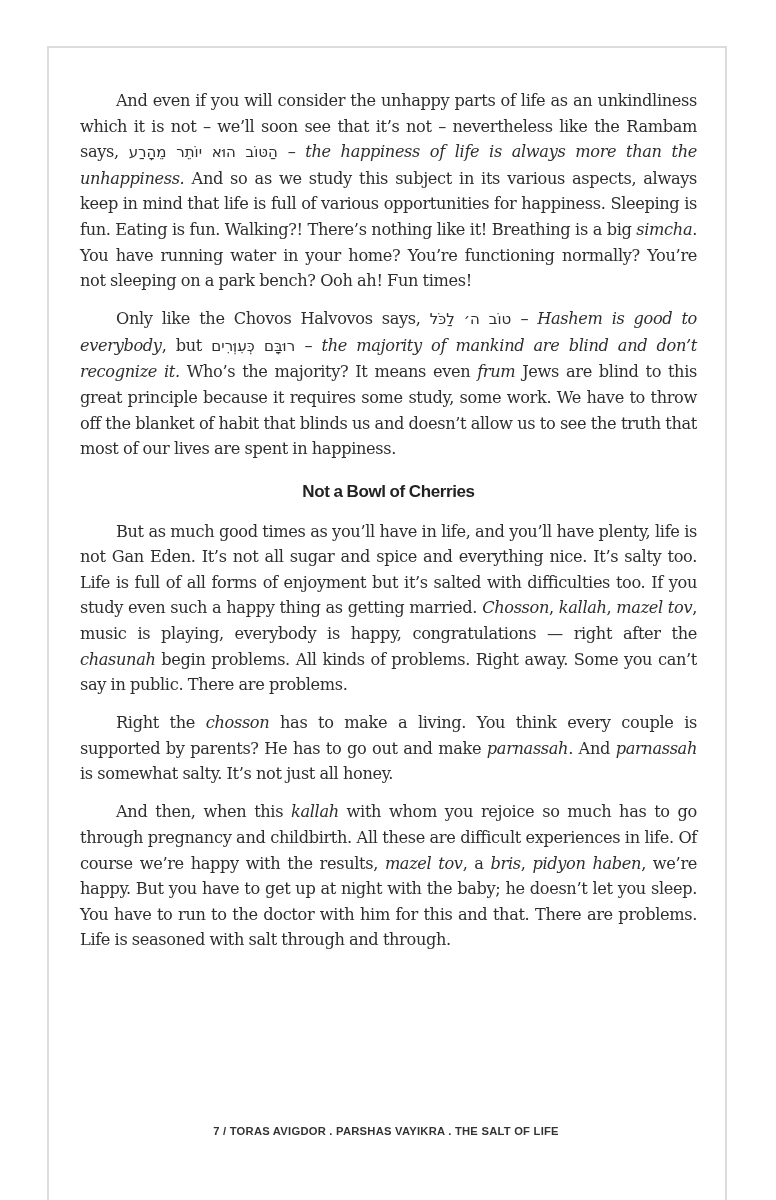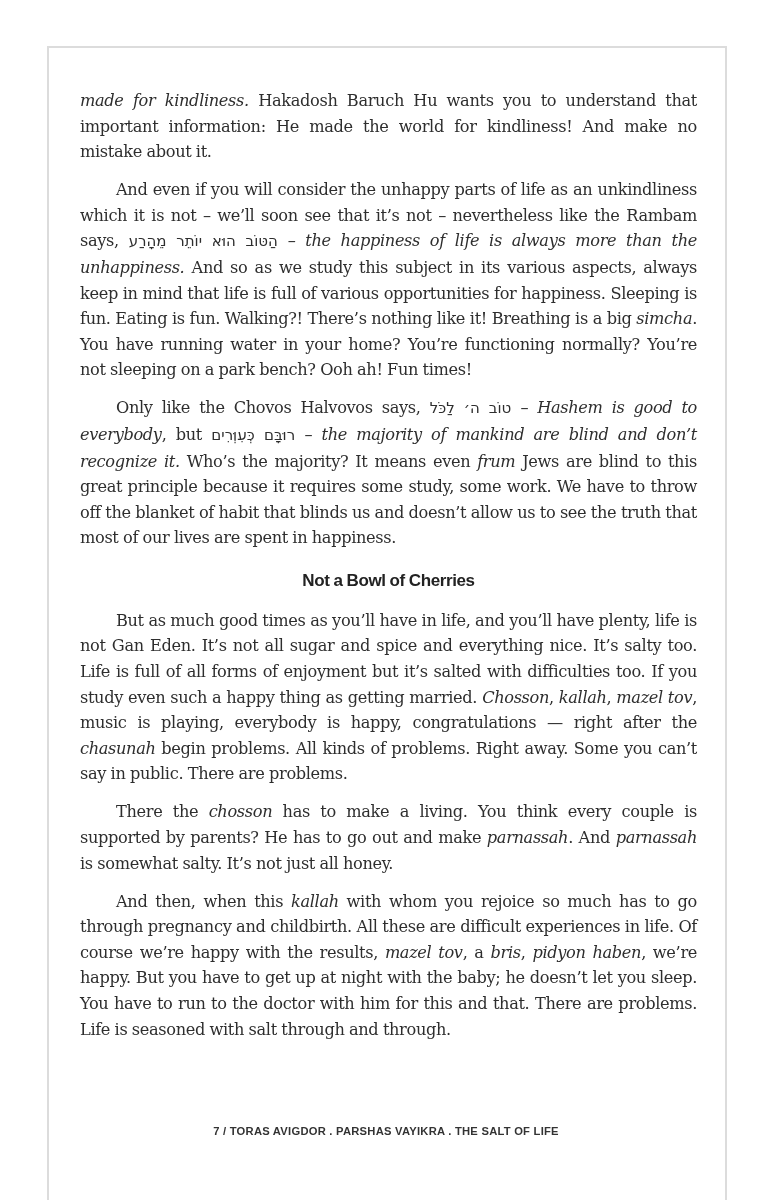--- a/index.html
+++ b/index.html
@@ -80,25 +80,24 @@
       color: #333;
     }
   </style>
 </head>
 <body>
 
 <div class="page-frame"></div>
 
 <div class="text-column">
   <div id="paras-before">
-      <p class="para"><em>made for kindliness.</em><span> Hakadosh Baruch Hu wants you to understand that important information: He made the world for kindliness! And make no mistake about it.</span></p>
       <p class="para indent"><span>And even if you will consider the unhappy parts of life as an unkindliness which it is not – we’ll soon see that it’s not – nevertheless like the Rambam says, </span><span class="he" dir="rtl">הַטּוֹב הוּא יוֹתֵר מֵהָרַע</span><span> – </span><em>the happiness of life is always more than the unhappiness.</em><span> And so as we study this subject in its various aspects, always keep in mind that life is full of various opportunities for happiness. Sleeping is fun. Eating is fun. Walking?! There’s nothing like it! Breathing is a big </span><em>simcha</em><span>. You have running water in your home? You’re functioning normally? You’re not sleeping on a park bench? Ooh ah! Fun times!</span></p>
       <p class="para indent"><span>Only like the Chovos Halvovos says, </span><span class="he" dir="rtl">טוֹב ה׳ לַכֹּל</span><span> – </span><em>Hashem is good to everybody</em><span>, but </span><span class="he" dir="rtl">רוּבָּם כְּעִוְּרִים</span><span> – </span><em>the majority of mankind are blind and don’t recognize it.</em><span> Who’s the majority? It means even </span><em>frum</em><span> Jews are blind to this great principle because it requires some study, some work. We have to throw off the blanket of habit that blinds us and doesn’t allow us to see the truth that most of our lives are spent in happiness.</span></p>
     </div>
   <div class="section-heading">Not a Bowl of Cherries</div>
   <div id="paras-after">
       <p class="para indent"><span>But as much good times as you’ll have in life, and you’ll have plenty, life is not Gan Eden. It’s not all sugar and spice and everything nice. It’s salty too. Life is full of all forms of enjoyment but it’s salted with difficulties too. If you study even such a happy thing as getting married. </span><em>Chosson</em><span>, </span><em>kallah</em><span>, </span><em>mazel tov</em><span>, music is playing, everybody is happy, congratulations — right after the </span><em>chasunah</em><span> begin problems. All kinds of problems. Right away. Some you can’t say in public. There are problems.</span></p>
-      <p class="para indent"><span>There the </span><em>chosson</em><span> has to make a living. You think every couple is supported by parents? He has to go out and make </span><em>parnassah</em><span>. And </span><em>parnassah</em><span> is somewhat salty. It’s not just all honey.</span></p>
+      <p class="para indent"><span>Right the </span><em>chosson</em><span> has to make a living. You think every couple is supported by parents? He has to go out and make </span><em>parnassah</em><span>. And </span><em>parnassah</em><span> is somewhat salty. It’s not just all honey.</span></p>
       <p class="para indent"><span>And then, when this </span><em>kallah</em><span> with whom you rejoice so much has to go through pregnancy and childbirth. All these are difficult experiences in life. Of course we’re happy with the results, </span><em>mazel tov</em><span>, a </span><em>bris</em><span>, </span><em>pidyon haben</em><span>, we’re happy. But you have to get up at night with the baby; he doesn’t let you sleep. You have to run to the doctor with him for this and that. There are problems. Life is seasoned with salt through and through.</span></p>
     </div>
 </div>
 
 <div class="footer">7 / TORAS AVIGDOR . PARSHAS VAYIKRA . THE SALT OF LIFE</div>
 
 </body></html>

